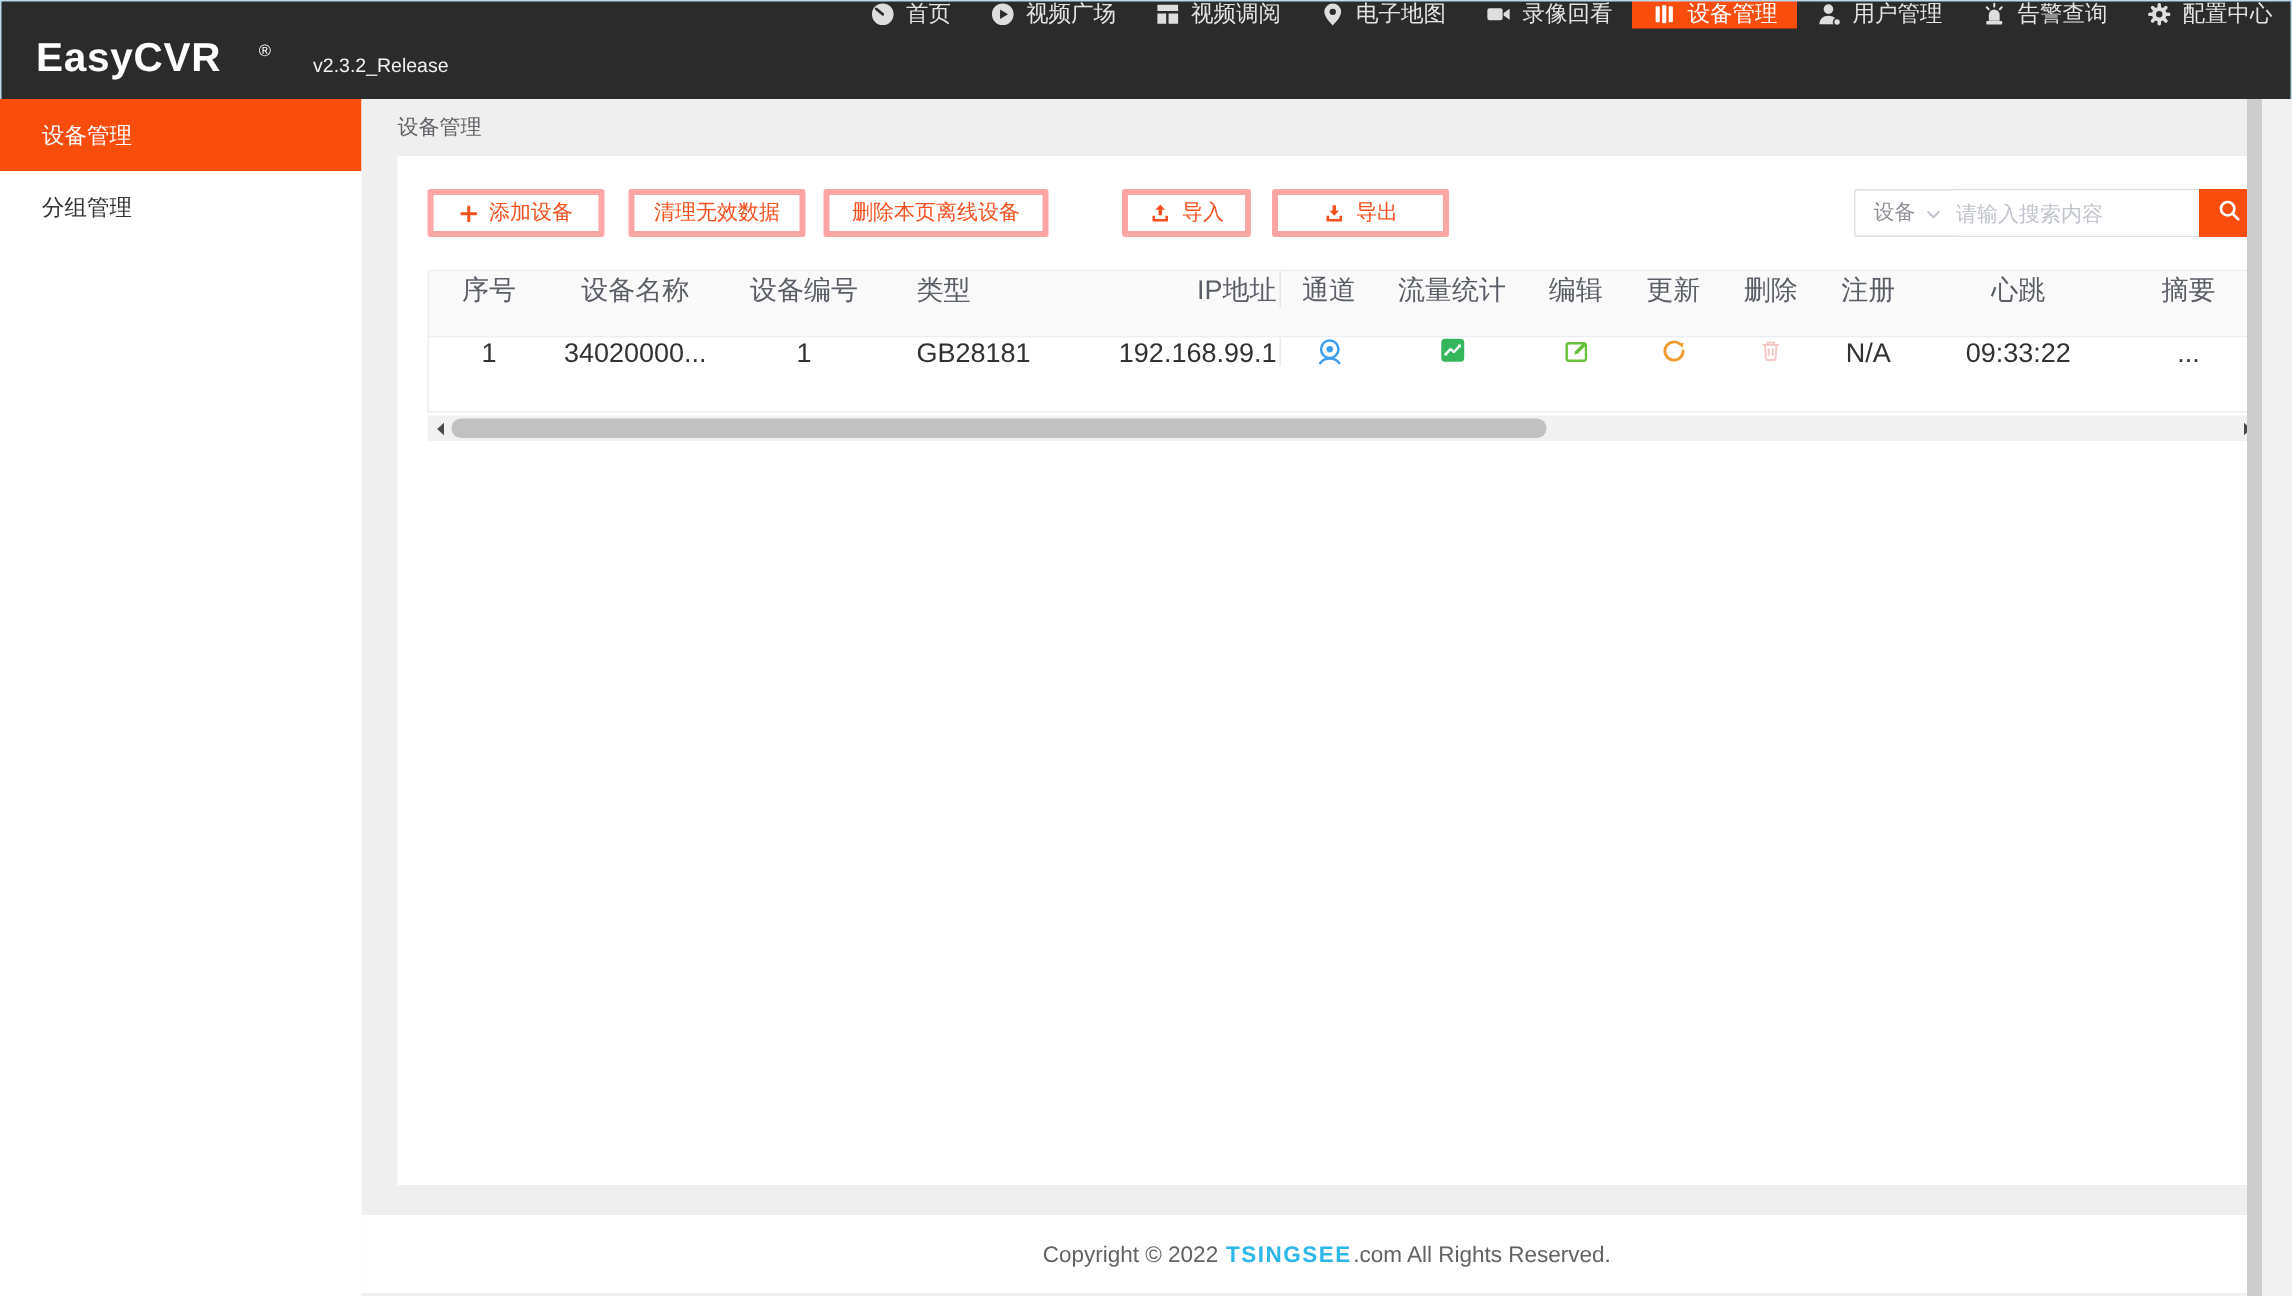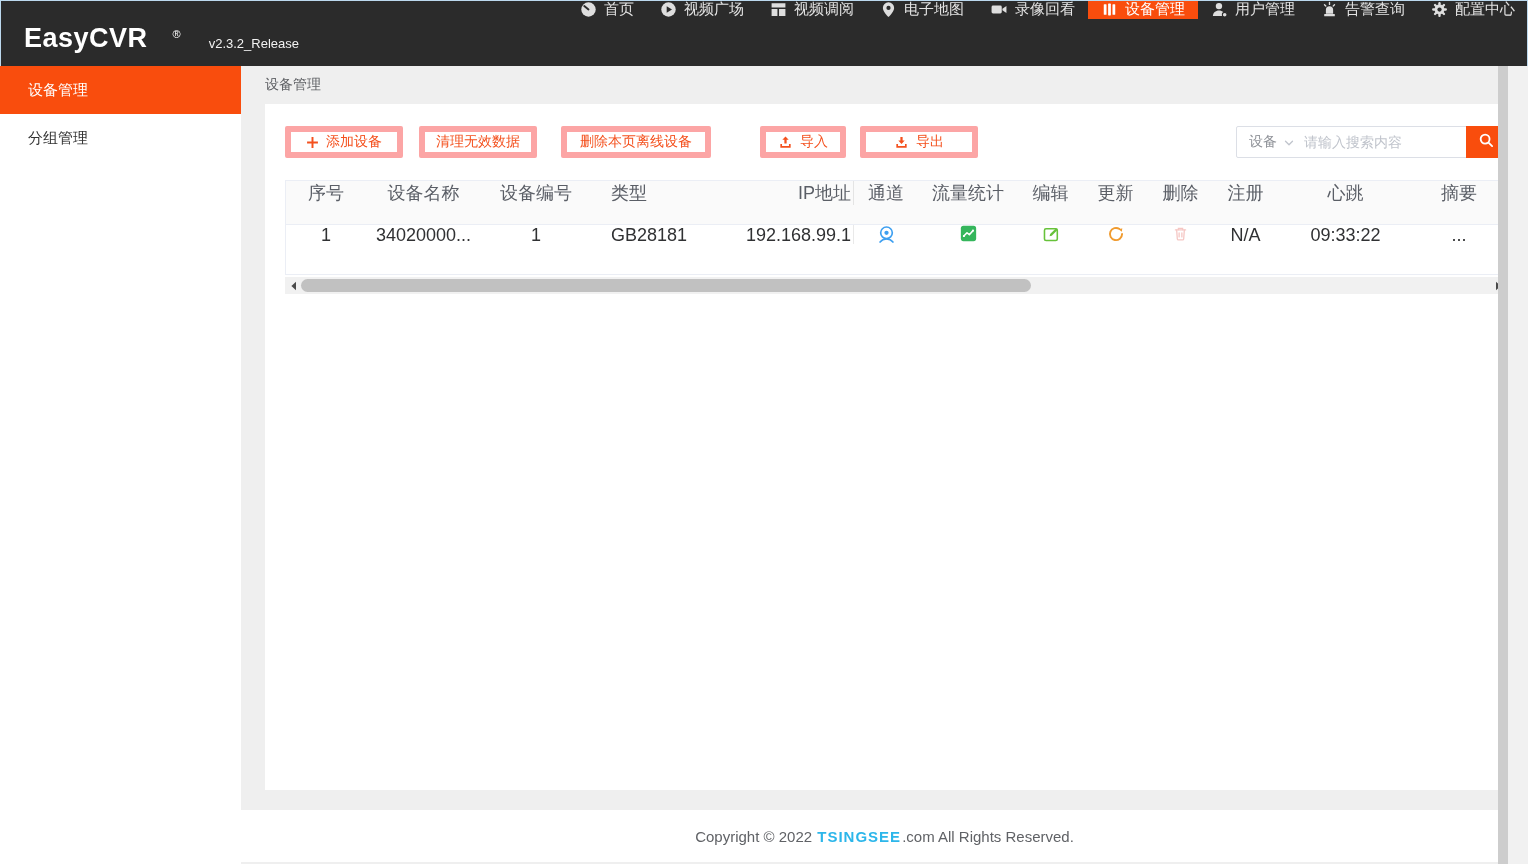--- a/index.html
+++ b/index.html
@@ -28,24 +28,24 @@
   .side-item { height:48px; display:flex; align-items:center; padding-left:28px; font-size:15px; color:#333; cursor:pointer; }
   .side-item.active { background:#f94d0d; color:#fff; }
 
   .region { flex:1; background:#efefef; display:flex; flex-direction:column; min-width:0; }
   .breadcrumb { height:38px; display:flex; align-items:center; padding-left:24px; font-size:14px; color:#606266; }
 
   .card { background:#fff; margin:0 2px 0 24px; height:686px; padding:22px 20px; position:relative; }
 
   
   .toolbar { display:flex; align-items:center; }
-  .btn { height:32px; background:#fff; border:6px solid #fca5a5; color:#f4511e; font-size:14px; border-radius:2px; display:inline-flex; align-items:center; justify-content:center; gap:7px; cursor:pointer; font-family:Liberation Serif, serif; }
+  .btn { height:32px; background:#fff; border:4px solid #fca5a5; color:#f4511e; font-size:14px; border-radius:2px; display:inline-flex; align-items:center; justify-content:center; gap:7px; cursor:pointer; font-family:Liberation Serif, serif; }
   .btn svg { display:block; }
   .b1 { width:118px; margin-right:16px; }
-  .b2 { width:118px; margin-right:24px; }
+  .b2 { width:118px; margin-right:12px; }
   .b3 { width:150px; margin-right:49px; }
   .b4 { width:86px; margin-right:14px; }
   .b5 { width:118px; }
   .search-group { position:absolute; right:20px; top:22px; height:32px; display:flex; align-items:stretch; border:1px solid #dcdfe6; border-radius:2px; background:#fff; width:270px; }
   .search-cat { display:flex; align-items:center; gap:7px; padding:0 10px 0 12px; color:#909399; font-size:14px; cursor:pointer; }
   .search-input { border:none; outline:none; flex:1; font-size:14px; color:#303133; font-family:inherit; min-width:0; }
   .search-input::placeholder { color:#c0c4cc; }
   .search-btn { width:40px; background:#f94d0d; border:none; display:flex; align-items:center; justify-content:center; cursor:pointer; margin:-1px -1px -1px 0; border-radius:0 2px 2px 0; }
 
   

